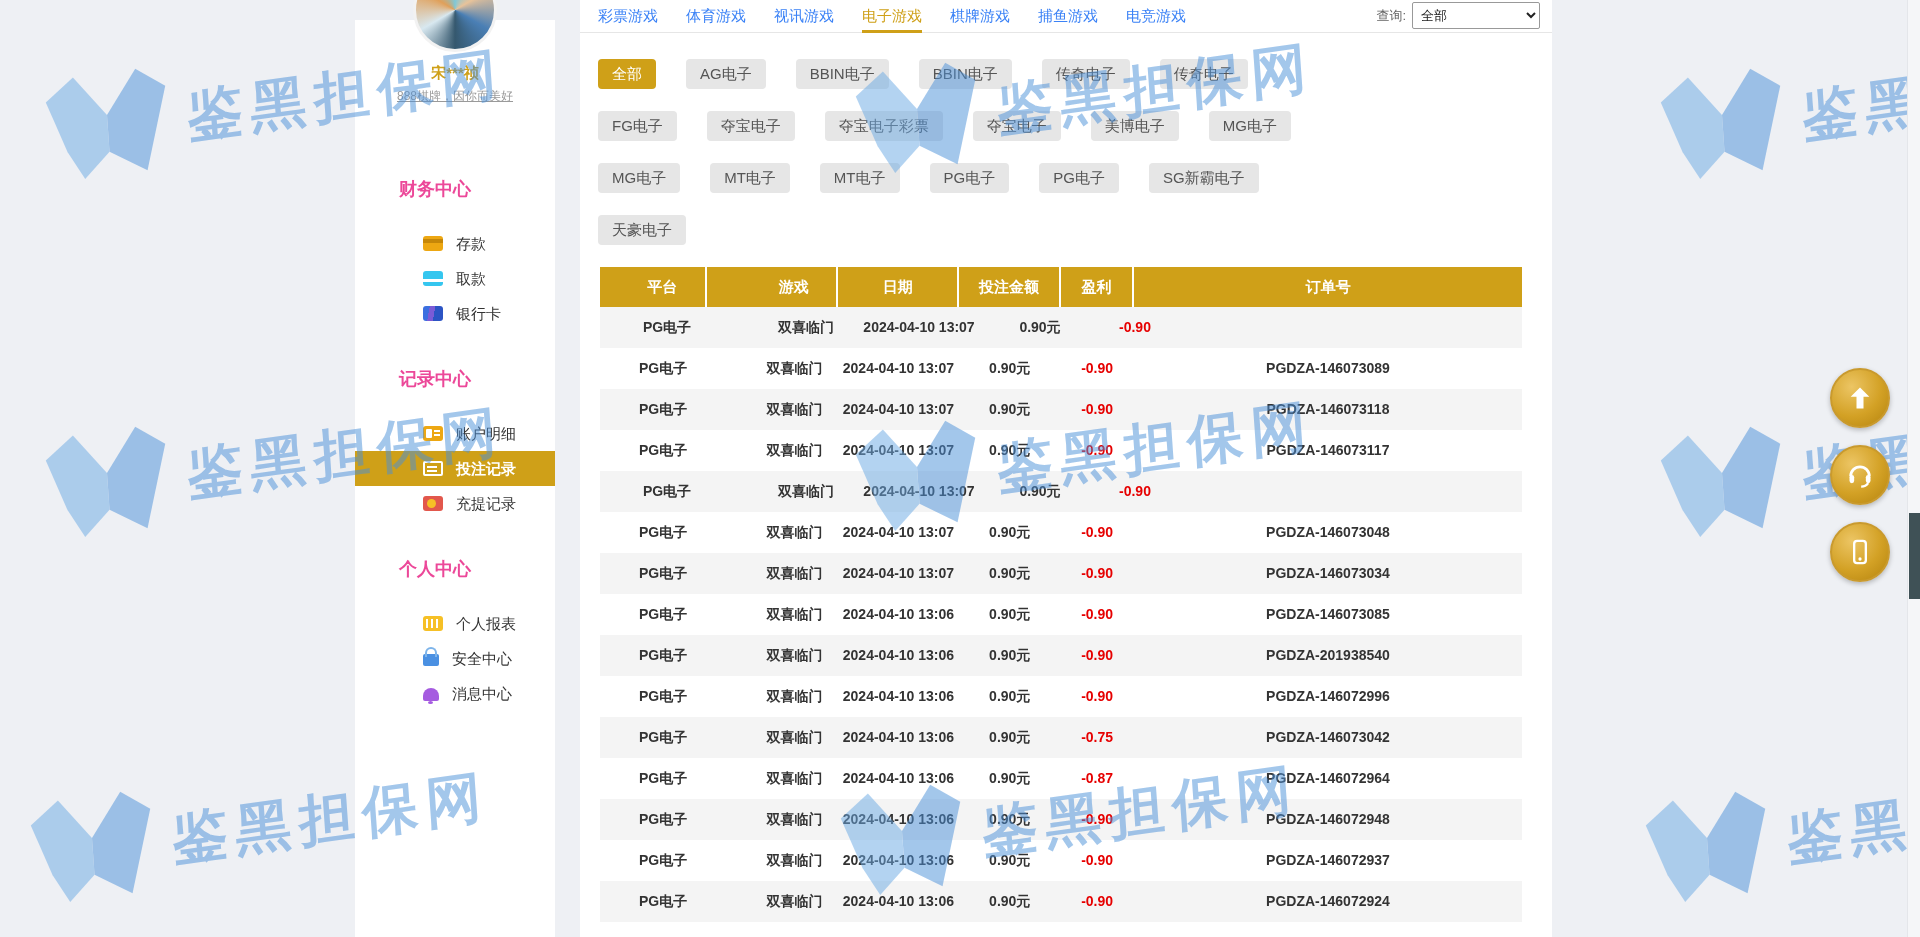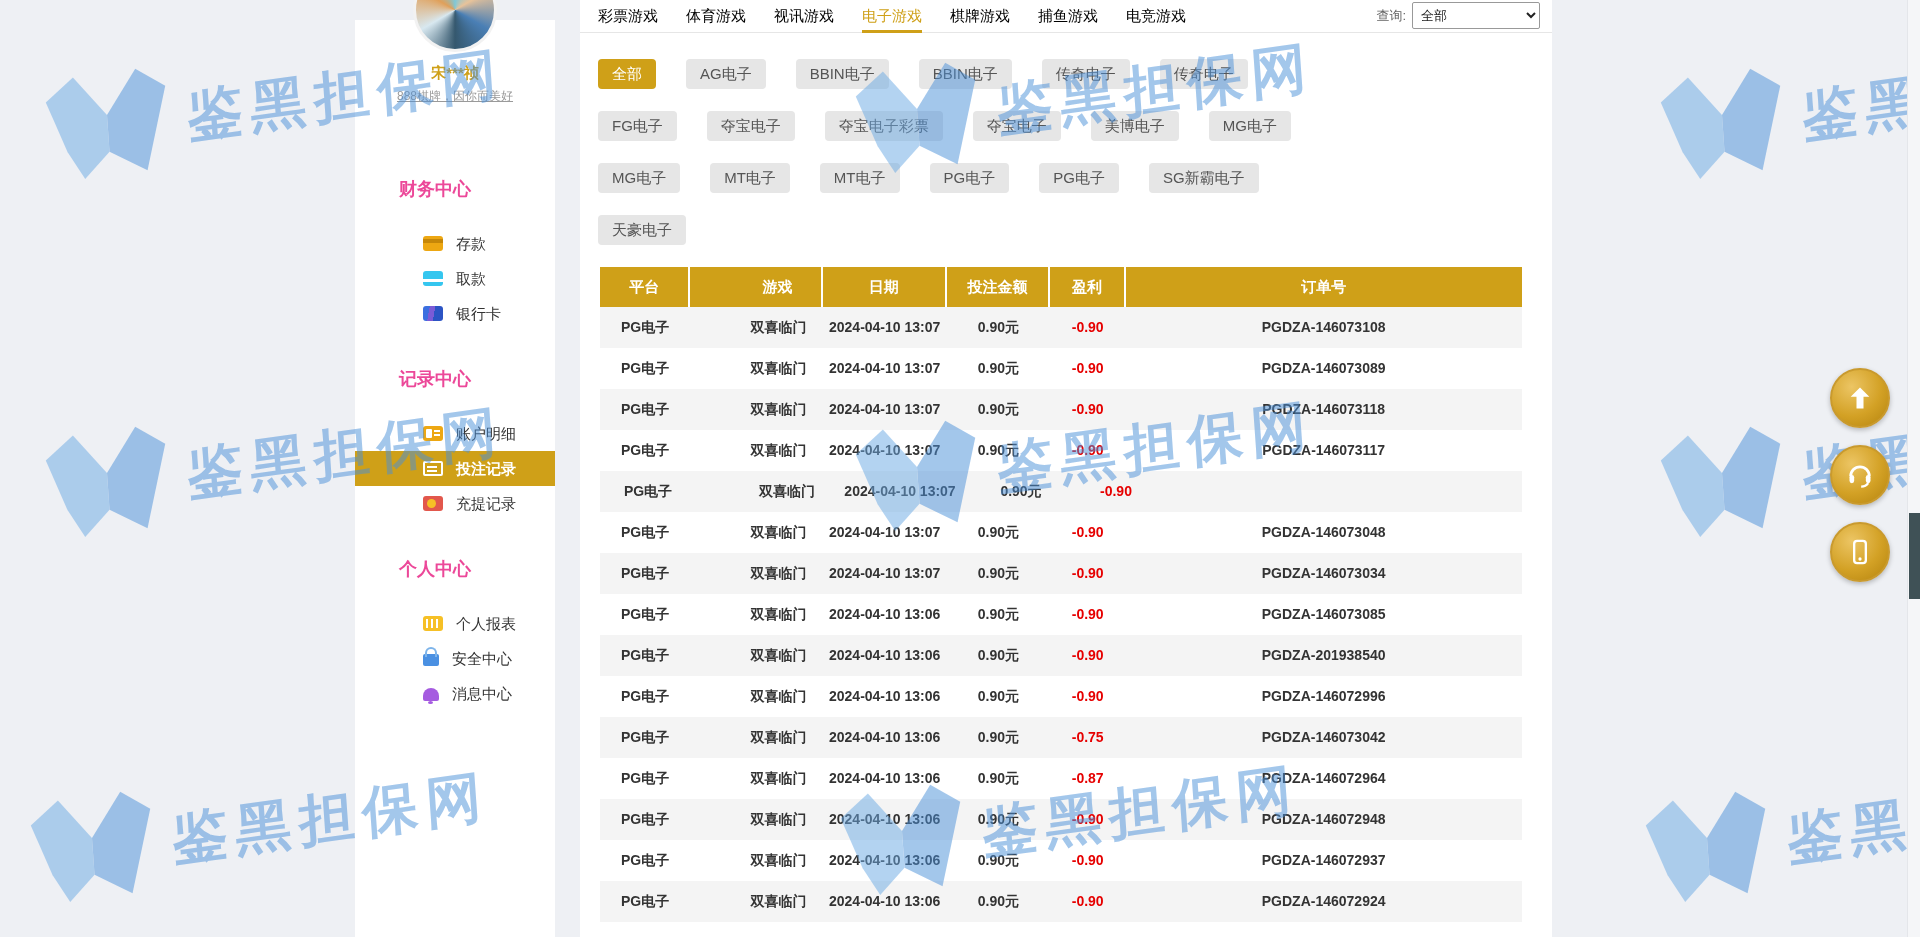--- a/index.html
+++ b/index.html
@@ -46,41 +46,41 @@
     background:repeating-linear-gradient(90deg,#fff 0 2px,transparent 2px 5px);}
   .icon-security{background:#4a90e2;width:16px;height:12px;margin-top:3px;border-radius:2px;}
   .icon-security::before{content:'';position:absolute;left:2px;top:-7px;width:8px;height:8px;border:2.5px solid #7db4ea;border-bottom:none;border-radius:6px 6px 0 0;}
   .icon-message{background:#a55be0;width:16px;height:13px;border-radius:8px 8px 2px 2px;}
   .icon-message::after{content:'';position:absolute;left:5px;bottom:-3px;width:5px;height:3px;border-radius:50%;background:#a55be0;}
 
   
   .main-card{position:absolute;left:580px;top:0;width:972px;height:100%;background:#fff;z-index:1;}
   .nav-row{position:relative;height:33px;border-bottom:1px solid #e6e6e6;}
   .tabs{display:flex;gap:28px;padding-left:18px;height:33px;}
-  .tab{font-size:15px;line-height:31px;color:#000000;cursor:pointer;border-bottom:3px solid transparent;white-space:nowrap;}
+  .tab{font-size:15px;line-height:31px;color:#3b82f6;cursor:pointer;border-bottom:3px solid transparent;white-space:nowrap;}
   .tab.active{color:var(--gold);border-bottom-color:var(--gold);}
   .query-box{position:absolute;right:12px;top:2px;display:flex;align-items:center;gap:6px;}
   .query-label{font-size:13px;color:#666;}
   .query-select{width:128px;height:27px;font-size:13px;color:#222;border:1px solid #999;border-radius:2px;background:#fff;padding:0 4px;}
 
   .filters{margin:26px 0 0 18px;}
   .filter-row{height:30px;margin-bottom:22px;display:flex;gap:30px;}
   .filter-btn{height:30px;line-height:30px;padding:0 14px;font-size:15px;color:#555;background:#e6e6e6;
     border:none;border-radius:4px;cursor:pointer;font-family:inherit;white-space:nowrap;}
   .filter-btn.active{background:var(--gold);color:#fff;}
 
   .btable{margin:11px 0 0 20px;width:922px;}
   .thead{display:flex;height:40px;background:var(--gold);}
   .th{color:#fff;font-size:15px;font-weight:bold;line-height:40px;text-align:center;border-right:2px solid #fff;}
   .th:last-child{border-right:none;}
   .trow{display:flex;height:41px;}
   .trow.alt{background:#f4f4f4;}
   .td{font-size:14px;font-weight:bold;color:#333;line-height:41px;text-align:center;white-space:nowrap;overflow:hidden;}
   .td.red{color:var(--red);}
-  .c0{width:96px;}.c1{width:94px;margin-left:44px;}.c2{width:132px;}.c3{width:110px;}.c4{width:80px;}.c5{width:422px;}
+  .c0{width:96px;margin-left:19px;}.c1{width:94px;margin-left:44px;}.c2{width:132px;}.c3{width:110px;}.c4{width:80px;}.c5{width:422px;}
 
   
   .wm-layer{position:absolute;inset:0;pointer-events:none;z-index:40;}
   .wm{position:absolute;display:flex;opacity:.5;transform:rotate(-8deg) skewX(-4deg);}
   .wm svg{width:132px;height:118px;flex:none;}
   .wm-text{font-size:56px;font-weight:bold;color:var(--wm);letter-spacing:8px;margin:26px 0 0 14px;white-space:nowrap;}
 
   
   .float-col{position:absolute;left:1830px;top:368px;z-index:50;display:flex;flex-direction:column;gap:17px;}
   .float-btn{width:60px;height:60px;border-radius:50%;cursor:pointer;border:2px solid #c99a2e;
@@ -199,21 +199,20 @@
         <div class="th c4">盈利</div>
         <div class="th c5">订单号</div>
       </div>
     <div id="tbody">
         <div class="trow alt">
     <div class="td c0">PG电子</div>
     <div class="td c1">双喜临门</div>
     <div class="td c2">2024-04-10 13:07</div>
     <div class="td c3">0.90元</div>
     <div class="td c4 red">-0.90</div>
-    <div class="td c5">PGDZA-146073108</div>
   </div>
         <div class="trow">
     <div class="td c0">PG电子</div>
     <div class="td c1">双喜临门</div>
     <div class="td c2">2024-04-10 13:07</div>
     <div class="td c3">0.90元</div>
     <div class="td c4 red">-0.90</div>
     <div class="td c5">PGDZA-146073089</div>
   </div>
         <div class="trow alt">

